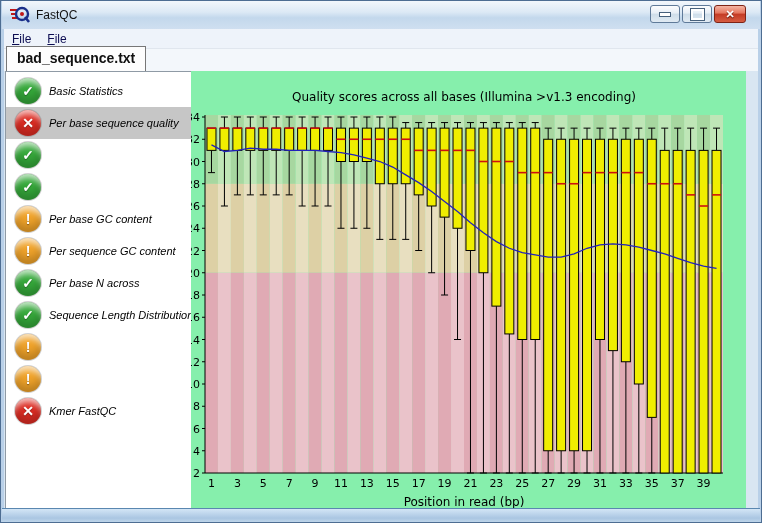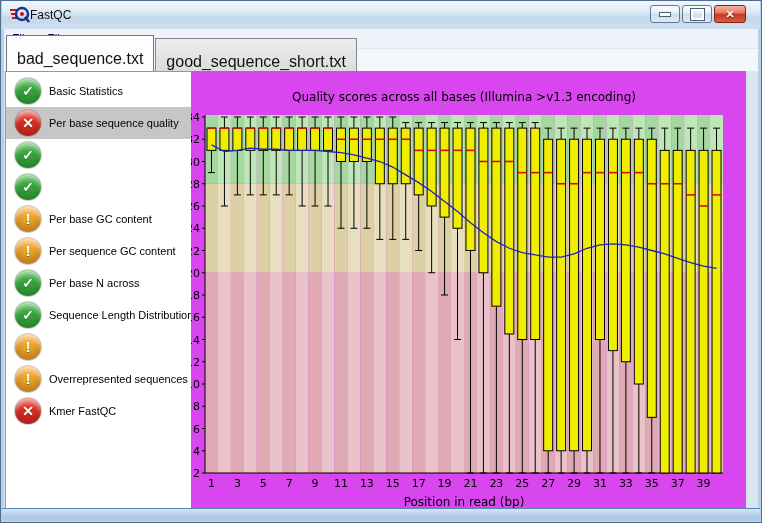--- a/index.html
+++ b/index.html
@@ -1,49 +1,49 @@
 <!DOCTYPE html>
 <html><head>
 <meta charset="utf-8">
 <style>
   html,body{margin:0;padding:0;background:#e8e8e8;font-family:"Liberation Sans",sans-serif;}
   .window{position:relative;width:762px;height:523px;background:#b9d0e8;border:1px solid #4d6d92;box-sizing:border-box;overflow:hidden;}
   
   .titlebar{position:absolute;left:1px;top:0;right:1px;height:28px;
     background:linear-gradient(#f2f7fc,#dce9f5 40%,#c3d8ec 60%,#cfdff0);display:flex;align-items:center;}
   .logo{width:20px;height:18px;margin-left:8px;display:inline-block;}
-  .wtitle{font-size:12px;color:#111;}
+  .wtitle{font-size:12px;color:#111;margin-left:6px;}
   .winbtns{position:absolute;right:14px;top:4px;display:flex;}
   .wbtn{height:18px;border:1px solid #5f7a99;border-radius:3px;margin-left:2px;
     display:flex;align-items:center;justify-content:center;box-sizing:border-box;}
   .wbtn.minb,.wbtn.maxb{width:30px;background:linear-gradient(#fbfdfe,#e7eef6 45%,#cedde9 50%,#e0eaf3);}
   .wbtn.closeb{width:32px;background:linear-gradient(#f4b5a4,#e4745c 45%,#c33a24 50%,#d65c41);border-color:#7e2315;}
   .glyph-min{width:10px;height:3px;background:#fff;border:1px solid #46607c;}
   .glyph-max{width:9px;height:7px;border:2px solid #fff;outline:1px solid #46607c;background:transparent;}
   .glyph-close{color:#fff;font-size:11px;font-weight:bold;text-shadow:0 1px 1px #5e1509;line-height:1;}
   
   .menubar{position:absolute;left:3px;top:28px;right:3px;height:19px;background:#eef3fa;display:flex;align-items:center;border-bottom:1px solid #e0e6ee;}
   .menu-item{font-size:12px;color:#0d0d52;padding:2px 8px;cursor:default;}
   .menu-item::first-letter{text-decoration:underline;}
   
   .tabbar{position:absolute;left:3px;top:48px;right:3px;height:22px;background:#f3f7fb;display:flex;align-items:flex-end;}
-  .tab{font-size:16px;color:#111;border:1px solid #888;border-bottom:none;padding:14px 10px 3px 10px;
-    background:linear-gradient(#ececec,#dcdcdc);margin-left:1px;height:15px;white-space:nowrap;}
+  .tab{font-size:14px;color:#111;border:1px solid #888;border-bottom:none;padding:3px 10px 3px 10px;
+    background:linear-gradient(#ececec,#dcdcdc);margin-left:1px;height:15px;white-space:nowrap;font-weight:bold;}
   .tab.active{background:#fdfdfd;height:18px;margin-left:2px;position:relative;z-index:2;border-color:#777;}
   
   .content{position:absolute;left:3px;top:70px;right:3px;height:440px;background:#d9e6f2;}
   .sidebar{position:absolute;left:1px;top:0;width:190px;height:439px;background:#fff;border:1px solid #8f9aa5;box-sizing:border-box;padding-top:3px;}
   .srow{height:32px;display:flex;align-items:center;}
   .srow.selected{background:#c6c6c6;}
   .status-icon{width:26px;height:26px;min-width:26px;border-radius:50%;margin-left:9px;
     display:flex;align-items:center;justify-content:center;color:#fff;font-weight:bold;font-size:14px;line-height:1;
     box-shadow:inset 0 8px 6px -4px rgba(255,255,255,.75), inset 0 -6px 8px rgba(0,0,0,.22), 0 0 0 1px rgba(120,120,120,.35);
     text-shadow:0 1px 1px rgba(0,0,0,.35);}
-  .slabel{font-size:11px;color:#000;margin-left:8px;white-space:nowrap;}
-  .chartpanel{position:absolute;left:187px;top:0;width:555px;height:440px;background:#d946ef;}
+  .slabel{font-size:11px;color:#000;margin-left:8px;white-space:nowrap;font-style:italic;}
+  .chartpanel{position:absolute;left:187px;top:0;width:555px;height:440px;background:#86efac;}
   .chartpanel svg{display:block;}
   
   .bottomstrip{position:absolute;left:1px;right:1px;bottom:0;height:13px;
     background:linear-gradient(#d3e6f6,#aac6e2 70%,#bed5ea);border-top:1px solid #5a87b0;}
 </style>
 </head>
 <body>
 
 <div class="window">
   <div class="titlebar">
@@ -70,21 +70,20 @@
         </div>
     </div>
   </div>
 
   <div class="menubar" id="menubar">
       <span class="menu-item">File</span>
       <span class="menu-item">File</span>
     </div>
   <div class="tabbar" id="tabbar">
       <div class="tab active">bad_sequence.txt</div>
-      <div class="tab">good_sequence_short.txt</div>
     </div>
 
   <div class="content">
     <div class="sidebar" id="sidebar">
         <div class="srow">
           <span class="status-icon" style="background: rgb(53, 168, 58);">✓</span>
           <span class="slabel">Basic Statistics</span>
         </div>
         <div class="srow selected">
           <span class="status-icon" style="background: rgb(221, 44, 35);">✕</span>
@@ -110,21 +109,20 @@
         </div>
         <div class="srow">
           <span class="status-icon" style="background: rgb(53, 168, 58);">✓</span>
           <span class="slabel">Sequence Length Distribution</span>
         </div>
         <div class="srow">
           <span class="status-icon" style="background: rgb(240, 163, 42);">!</span>
         </div>
         <div class="srow">
           <span class="status-icon" style="background: rgb(240, 163, 42);">!</span>
-          <span class="slabel">Overrepresented sequences</span>
         </div>
         <div class="srow">
           <span class="status-icon" style="background: rgb(221, 44, 35);">✕</span>
           <span class="slabel">Kmer FastQC</span>
         </div>
       </div>
     <div class="chartpanel">
       <svg id="chart" width="555" height="440" viewBox="0 0 555 440">
           <rect x="14" y="44" width="12.95" height="68.75" fill="#a7d7a0"></rect>
           <rect x="26.95" y="44" width="12.95" height="68.75" fill="#bfe6b7"></rect>

